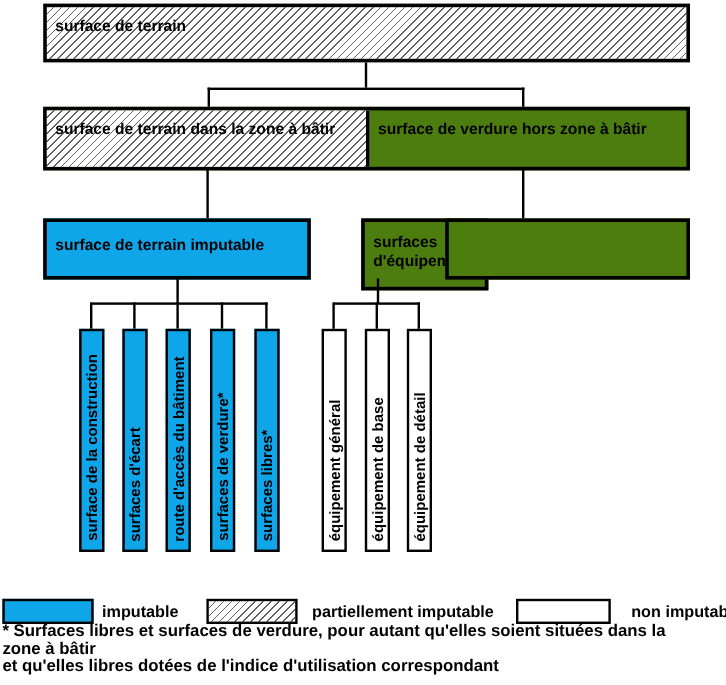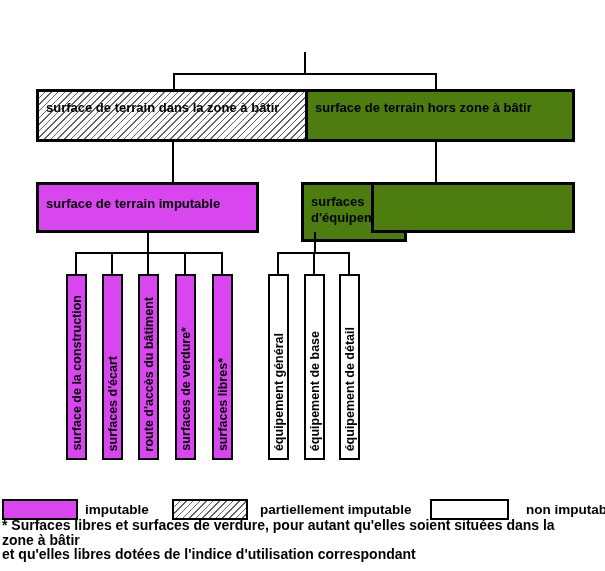--- a/index.html
+++ b/index.html
@@ -32,21 +32,21 @@
   .hatch {
     background-color: #ffffff;
     background-image: repeating-linear-gradient(
       135deg,
       rgba(0,0,0,0) 0px,
       rgba(0,0,0,0) 3.6px,
       rgba(0,0,0,0.62) 3.6px,
       rgba(0,0,0,0.62) 4.7px
     );
   }
-  .gray { background-color: #d946ef; }
+  .gray { background-color: #0ea5e9; }
   .cell {
     position: absolute;
     top: 0; bottom: 0;
     box-sizing: border-box;
   }
   .line {
     position: absolute;
     background: #000;
   }
   .vbox {
@@ -91,32 +91,35 @@
     font-size: 14px;
     line-height: 14.5px;
     font-weight: bold;
   }
 </style>
 </head>
 <body>
 
 <div id="canvas">
 
+  <div class="box hatch" style="left:36px; top:3px; width:539px; height:49px;">
+    <span class="lbl">surface de terrain</span>
+  </div>
 
   <div class="line" style="left:304px; top:52px; width:2px; height:21px;"></div>
   <div class="line" style="left:173px; top:73px; width:264px; height:2px;"></div>
   <div class="line" style="left:173px; top:73px; width:2px; height:16px;"></div>
   <div class="line" style="left:435px; top:73px; width:2px; height:16px;"></div>
 
   <div class="box" style="left:36px; top:89px; width:539px; height:53px; border-width:3px;">
     <div class="cell hatch" style="left:0; width:269px; border-right:3px solid #000;">
       <span class="lbl">surface de terrain dans la zone à bâtir</span>
     </div>
     <div class="cell" style="left:269px; right:0;">
-      <span class="lbl">surface de terrain hors zone à bâtir</span>
+      <span class="lbl">surface de verdure hors zone à bâtir</span>
     </div>
   </div>
 
   <div class="line" style="left:172px; top:141px; width:2px; height:41px;"></div>
   <div class="line" style="left:435px; top:141px; width:2px; height:41px;"></div>
 
   <div class="box gray" style="left:36px; top:182px; width:223px; height:51px;">
     <span class="lbl" style="padding-top:11px;">surface de terrain imputable</span>
   </div>
   <div class="box" style="left:262px; top:182px; width:106px; height:60px;margin-left:39px;">

